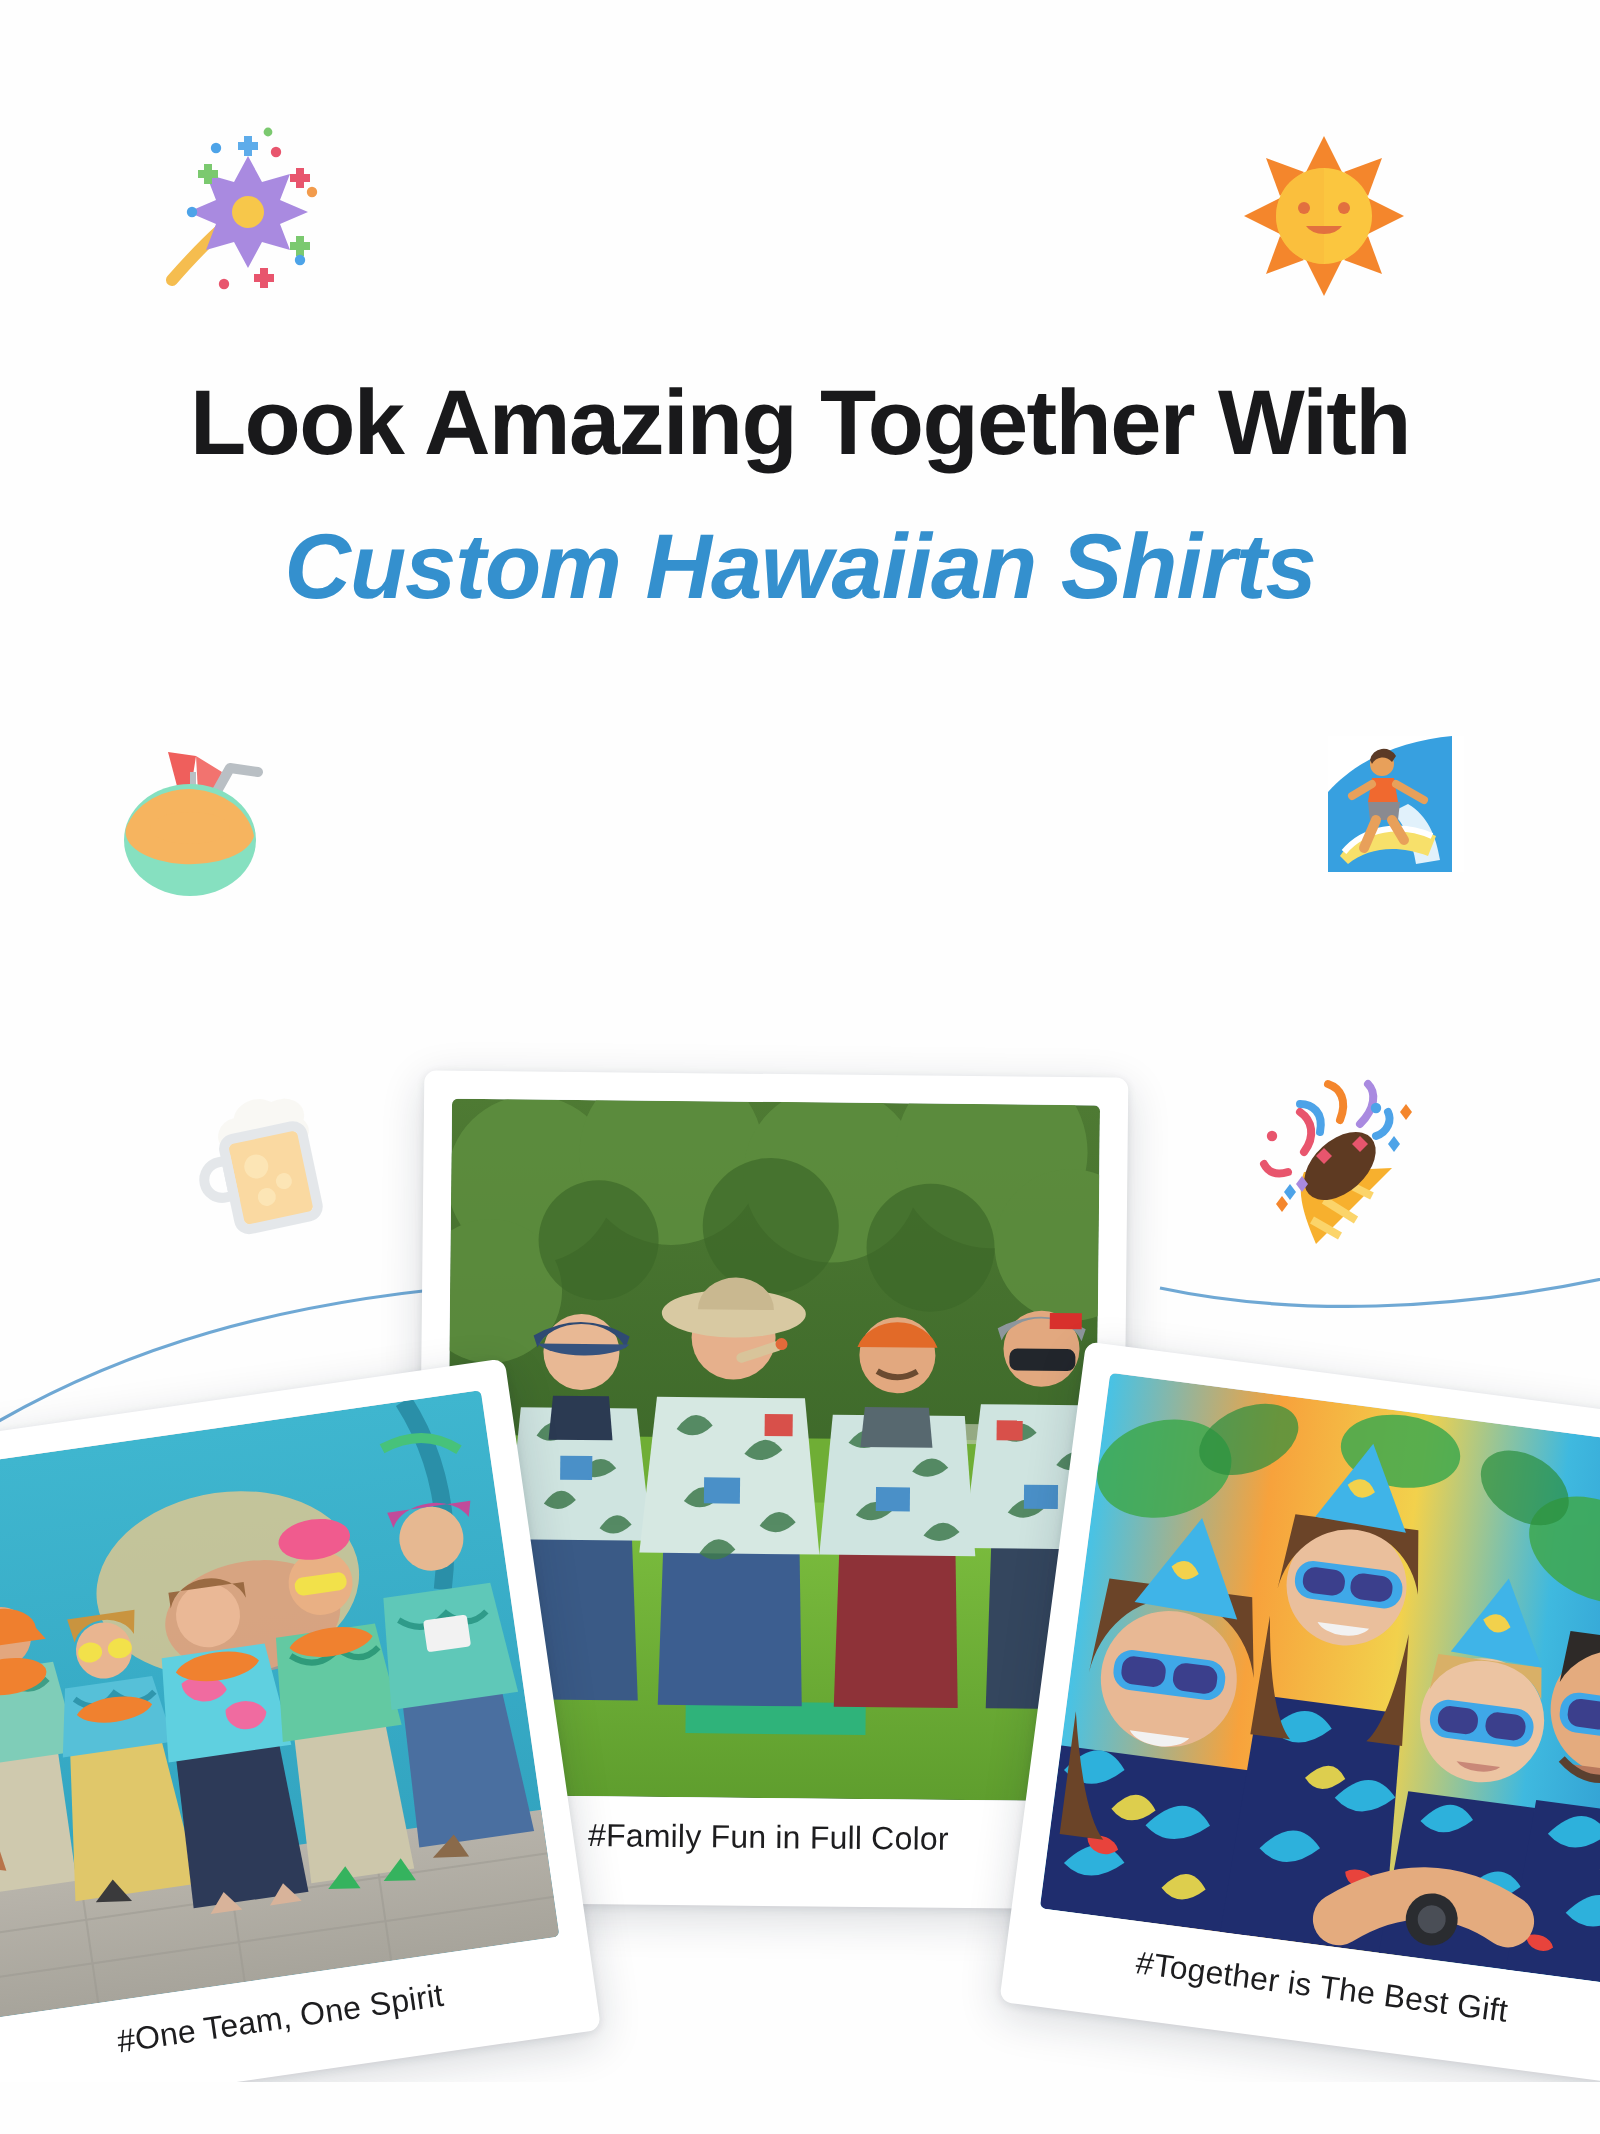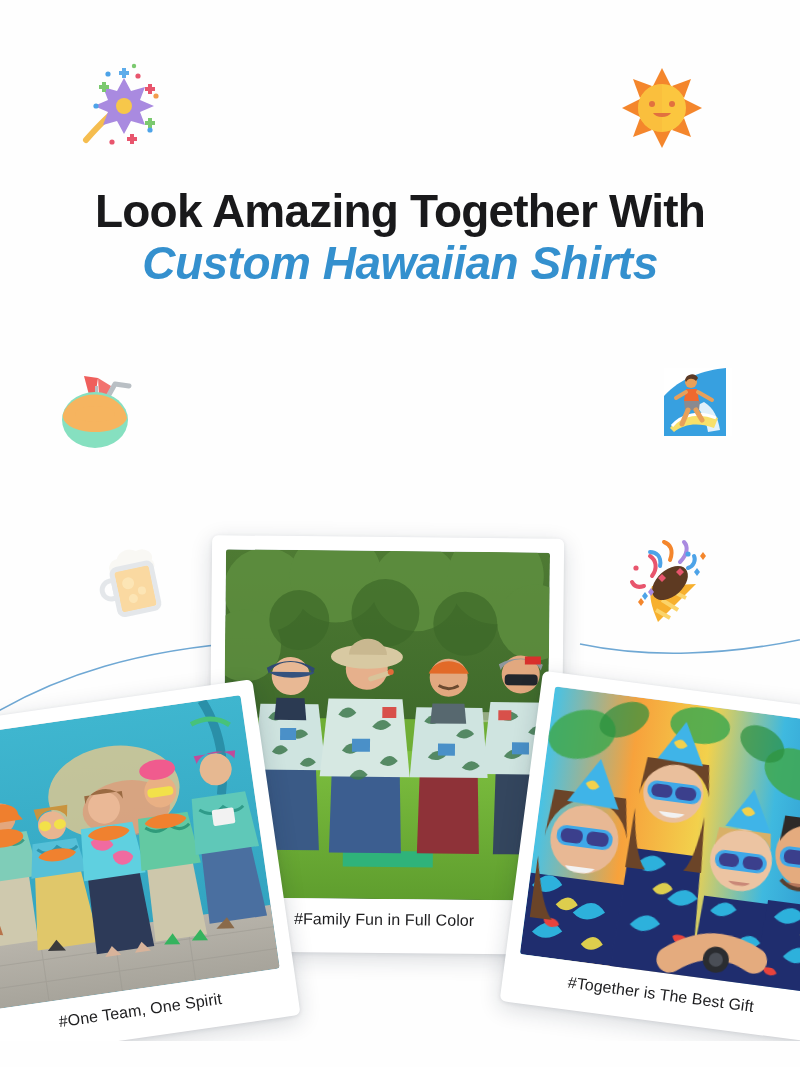--- a/index.html
+++ b/index.html
@@ -48,20 +48,21 @@
   }
   #headline-main {
     font-size: 46px;
     font-weight: 700;
     letter-spacing: -0.8px;
     color: #19191b;
     line-height: 1.12;
     white-space: nowrap;
   }
   #headline-accent {
+    margin-top: 20px;
     font-size: 46px;
     font-weight: 700;
     font-style: italic;
     letter-spacing: -0.5px;
     line-height: 1.12;
     white-space: nowrap;
   }
 
   
   #swoosh-left, #swoosh-right {

